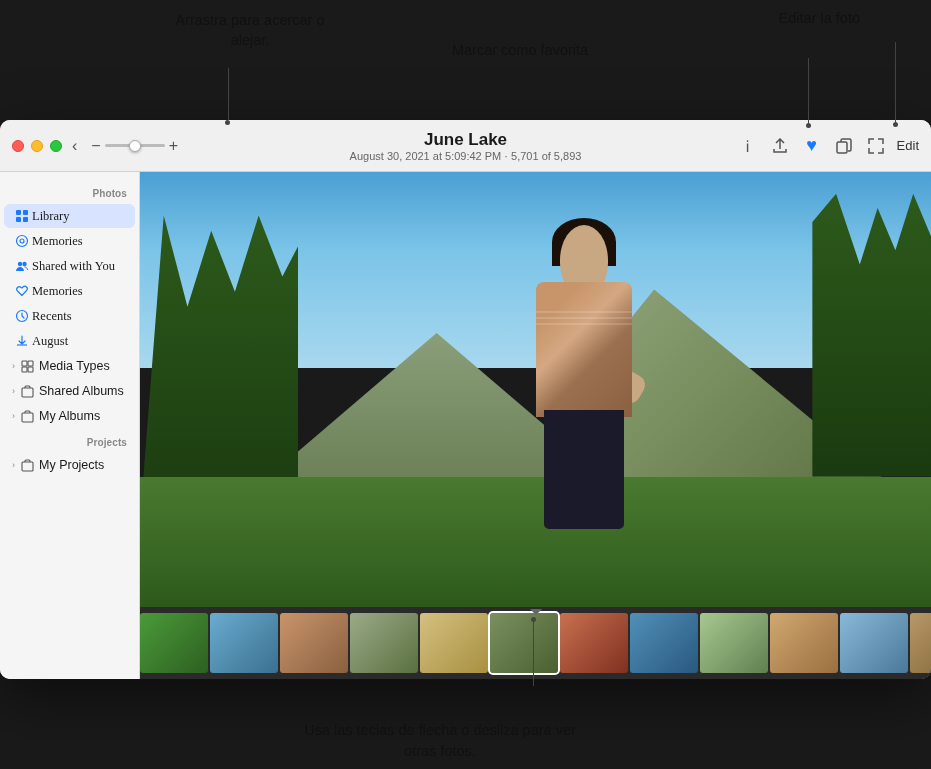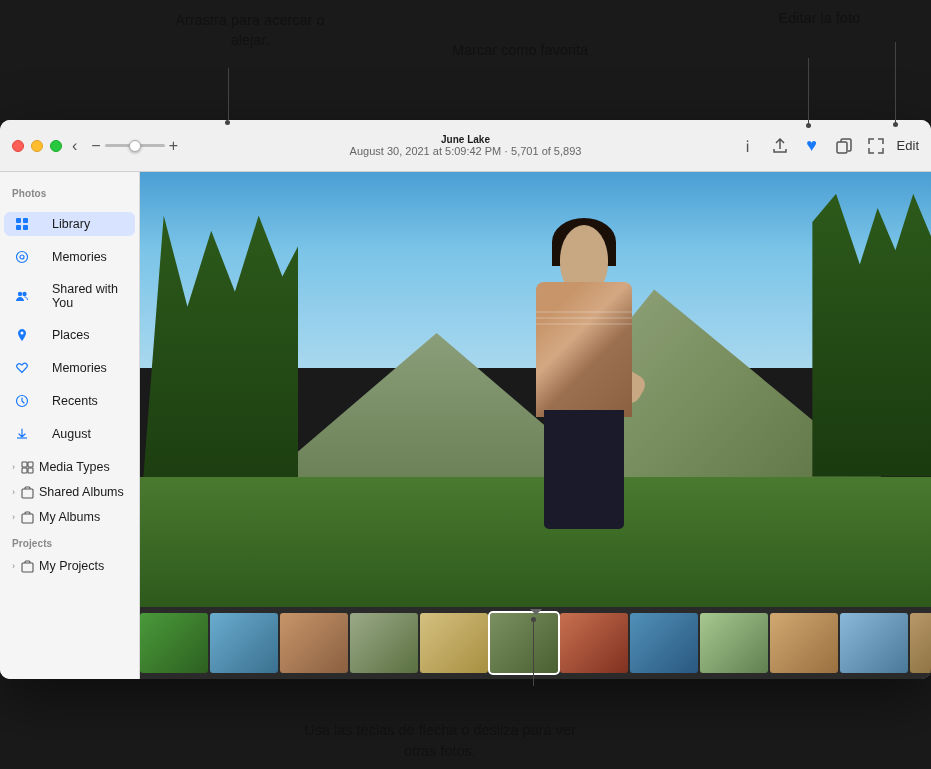--- a/index.html
+++ b/index.html
@@ -56,21 +56,21 @@
 
     .titlebar-center {
       display: flex;
       flex-direction: column;
       align-items: center;
       position: absolute;
       left: 50%;
       transform: translateX(-50%);
     }
     .titlebar-title {
-      font-size: 10px;
+      font-size: 17px;
       font-weight: 600;
       color: #1a1a1a;
     }
     .titlebar-subtitle {
       font-size: 11px;
       color: #666;
     }
 
     .titlebar-left {
       display: flex;
@@ -163,32 +163,34 @@
       padding: 8px 0;
     }
 
     .sidebar-section-label {
       font-size: 10px;
       font-weight: 700;
       color: #888;
       padding: 8px 12px 4px;
       text-transform: none;
       letter-spacing: 0.01em;
+      text-align: right;
     }
 
     .sidebar-item {
       display: flex;
       align-items: center;
-      gap: 22px;
+      gap: 2px;
       padding: 4px 10px;
       cursor: pointer;
       border-radius: 6px;
-      margin: 9px 4px;
+      margin: 1px 4px;
       font-size: 12.5px;
       color: #1a1a1a;
+      font-family: Liberation Serif, serif;
     }
     .sidebar-item.active {
       background: #d8e4ff;
       color: #1a1a1a;
     }
 
     .sidebar-icon {
       width: 16px;
       height: 16px;
       display: flex;
@@ -568,29 +570,20 @@
             <circle cx="5" cy="5" r="2.2"></circle>
             <circle cx="9.5" cy="5" r="2.2"></circle>
             <path d="M1 12c0-2.2 1.8-4 4-4s4 1.8 4 4" fill="#1a7aff"></path>
             <path d="M9.5 8c1.5 0 3 1 3 3" stroke="#1a7aff" stroke-width="1" fill="none"></path>
           </svg>
         </span>
         <span>Shared with You</span>
       </div>
 
 
-      <div class="sidebar-item">
-        <span class="sidebar-icon">
-          <svg width="14" height="14" viewBox="0 0 14 14" fill="#1a7aff">
-            <path d="M7 1C5 1 3 2.8 3 5c0 3 4 8 4 8s4-5 4-8c0-2.2-2-4-4-4z"></path>
-            <circle cx="7" cy="5" r="1.5" fill="white"></circle>
-          </svg>
-        </span>
-        <span>Places</span>
-      </div>
 
       <div class="sidebar-item">
         <span class="sidebar-icon">
           <svg width="14" height="14" viewBox="0 0 14 14" fill="none" stroke="#1a7aff" stroke-width="1.2">
             <path d="M7 11.5L2.5 7c-1-1-1-2.5 0-3.5s2.5-1 3.5 0L7 4l1-1c1-1 2.5-1 3.5 0s1 2.5 0 3.5z"></path>
           </svg>
         </span>
         <span>Memories</span>
       </div>
 

